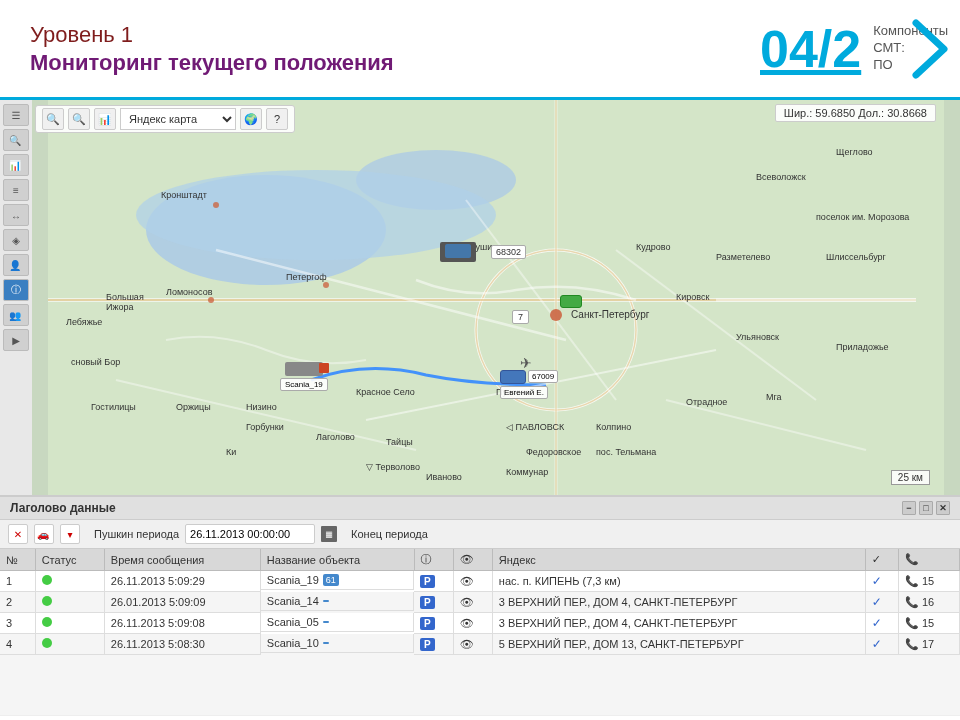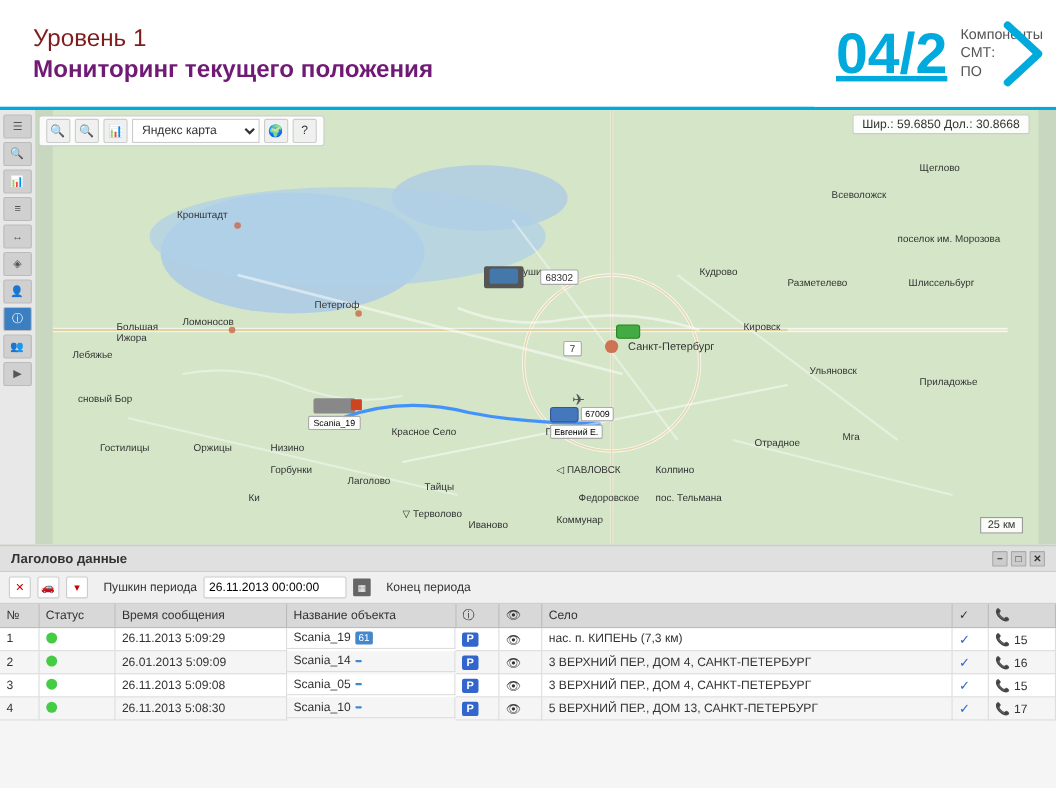--- a/index.html
+++ b/index.html
@@ -576,21 +576,21 @@
   <div class="table-wrapper">
     <table>
       <thead>
         <tr>
           <th>№</th>
           <th>Статус</th>
           <th>Время сообщения</th>
           <th>Название объекта</th>
           <th>ⓘ</th>
           <th>👁</th>
-          <th>Село</th>
+          <th>Яндекс</th>
           <th>✓</th>
           <th>📞</th>
         </tr>
       </thead>
       <tbody id="table-body">
       <tr>
       <td>1</td>
       <td><span class="status-dot status-green"></span></td>
       <td>26.11.2013 5:09:29</td>
       <td style="display:flex; align-items:center; gap:4px;">Scania_19 <span style="background:#4488cc; color:#fff; font-size:9px; padding:1px 3px; border-radius:2px;">61</span></td>

